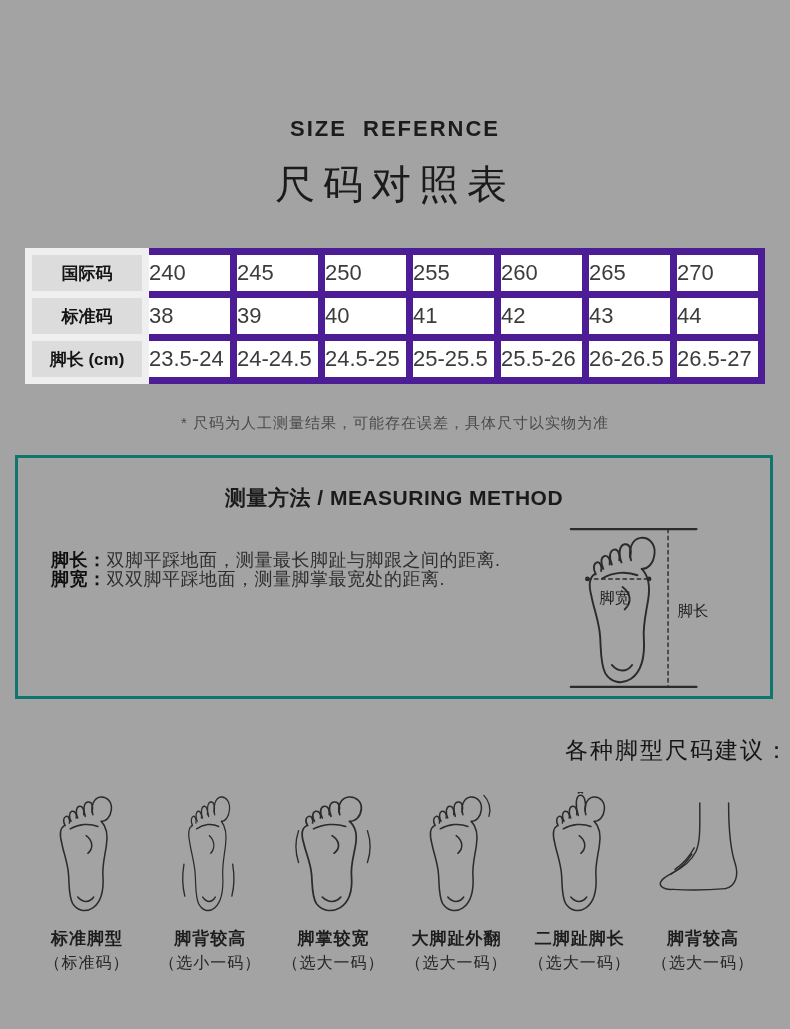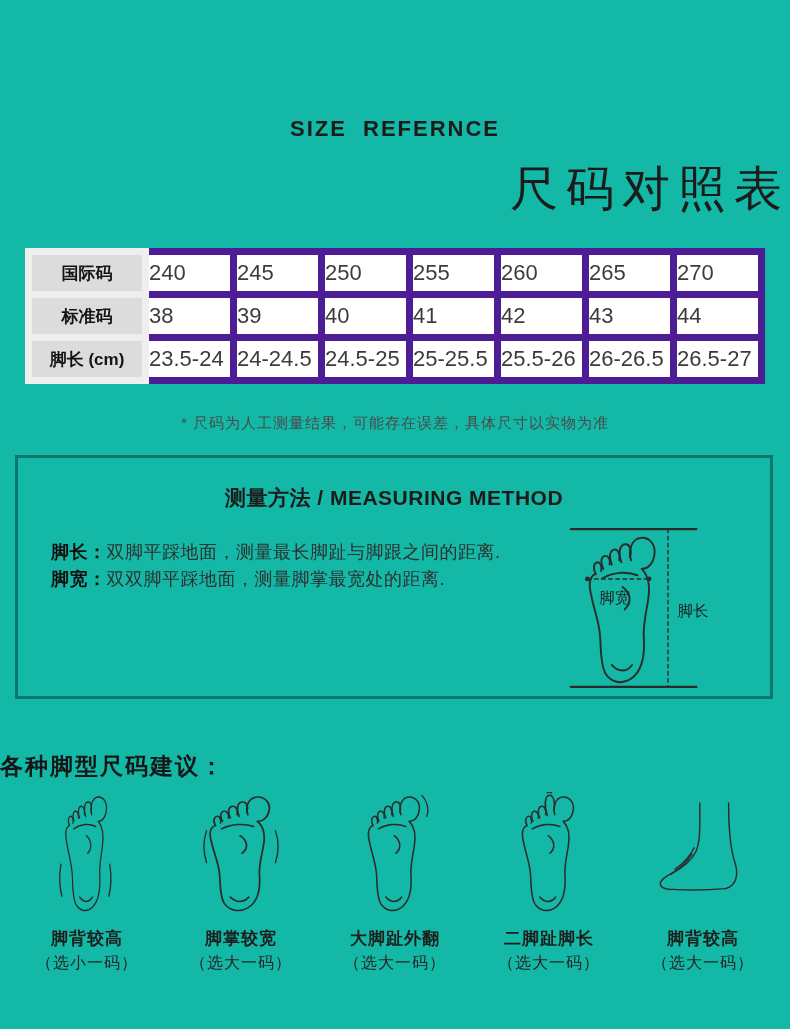--- a/index.html
+++ b/index.html
@@ -1,27 +1,27 @@
 <!DOCTYPE html>
 <html><head>
 <meta charset="utf-8">
 <style>
   html,body { margin:0; padding:0; background:#e8e8e8; }
   .page {
     position:relative; width:790px; height:1029px; margin:0 auto;
-    background:#14b8a6; overflow:hidden;
+    background:#a3a3a3; overflow:hidden;
     font-family:"Liberation Sans","DejaVu Sans",sans-serif; color:#222;
   }
   .title-en {
     position:absolute; top:116px; left:0; width:100%; text-align:center;
     font-size:22px; font-weight:700; letter-spacing:2px; word-spacing:8px; color:#1b1b1b;
   }
   .title-cn {
-    position:absolute; top:157px; left:0; width:100%; text-align:right;
-    font-size:48px; font-weight:500; letter-spacing:8px; color:#1b1b1b;
+    position:absolute; top:157px; left:0; width:100%; text-align:center;
+    font-size:40px; font-weight:500; letter-spacing:8px; color:#1b1b1b;
   }
   table.size-table {
     position:absolute; top:248px; left:25px; width:740px;
     border-collapse:collapse; table-layout:fixed;
   }
   .size-table th, .size-table td {
     height:36px; vertical-align:middle; padding:0;
     border:7px solid #4c1d95;
   }
   .size-table th {
@@ -35,29 +35,29 @@
   }
   .measure-box {
     position:absolute; top:455px; left:15px; width:758px; height:244px;
     border:3px solid #0f766e; box-sizing:border-box;
   }
   .measure-title {
     position:absolute; top:26px; left:0; width:100%; text-align:center;
     font-size:21px; font-weight:700; color:#1b1b1b; letter-spacing:0.5px;
   }
   .measure-line { position:absolute; left:33px; font-size:18px; color:#2e2e2e; letter-spacing:0.5px; }
-  .measure-line.l1 { top:82px; }
+  .measure-line.l1 { top:90px; }
   .measure-line.l2 { top:109px;text-align:right; }
   .measure-label { font-weight:700; color:#101010; }
   .measure-note { position:absolute; left:34px; top:175px; font-size:15px; color:#474747; letter-spacing:0.5px; }
   .measure-diagram { position:absolute; left:546px; top:64px; width:182px; height:172px; }
   .measure-diagram text { font-family:"Liberation Sans","DejaVu Sans",sans-serif; font-size:13px; fill:#1c1c1c; }
   .foot-title {
-    position:absolute; top:735px; left:0; width:100%; text-align:left;
-    font-size:23px; font-weight:700; letter-spacing:2px; color:#161616;margin-top:16px;
+    position:absolute; top:735px; left:0; width:100%; text-align:right;
+    font-size:23px; font-weight:400; letter-spacing:2px; color:#161616;
   }
   .foot-row {
     position:absolute; top:792px; left:28px; width:734px;
     display:flex; justify-content:space-between;
   }
   .foot-col { width:118px; display:flex; flex-direction:column; align-items:center; }
   .foot-icon { width:76px; height:126px; }
   .foot-icon.side { width:96px; }
   .foot-name { margin-top:9px; font-size:17px; font-weight:700; color:#1d1d1d; letter-spacing:1px; white-space:nowrap; }
   .foot-advice { margin-top:3px; font-size:16px; font-weight:500; color:#242424; letter-spacing:1px; white-space:nowrap; }
@@ -169,20 +169,27 @@
       <use href="#foot-standard-shape" transform="translate(8,8) scale(0.9)"></use>
       <text x="28" y="68">脚宽</text>
       <text x="94" y="79">脚长</text>
     </svg>
   </div>
 
   <div class="foot-title">各种脚型尺码建议：</div>
 
   <div class="foot-row">
 
+    <div class="foot-col">
+      <svg class="foot-icon" viewBox="0 0 90 150">
+        <use href="#foot-standard-shape"></use>
+      </svg>
+      <div class="foot-name">标准脚型</div>
+      <div class="foot-advice">（标准码）</div>
+    </div>
 
     <div class="foot-col">
       <svg class="foot-icon" viewBox="0 0 90 150">
         <use href="#foot-standard-shape" transform="translate(45,0) scale(0.8,1) translate(-45,0)"></use>
         <g fill="none" stroke="#2b2b2b" stroke-width="1.6" stroke-linecap="round">
           <path d="M14,86 C12,98 12,112 15,124"></path>
           <path d="M72,86 C74,98 74,112 71,124"></path>
         </g>
       </svg>
       <div class="foot-name">脚背较高</div>

